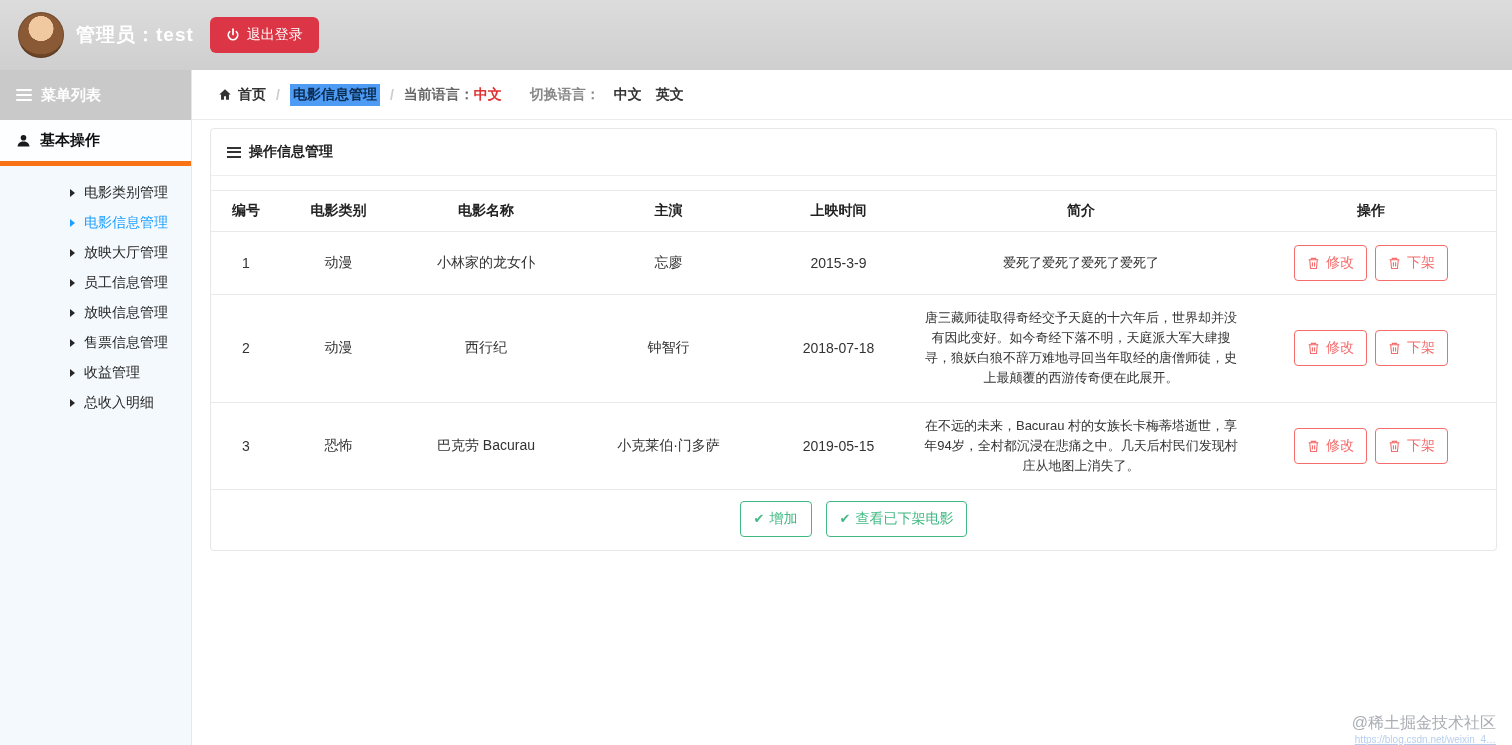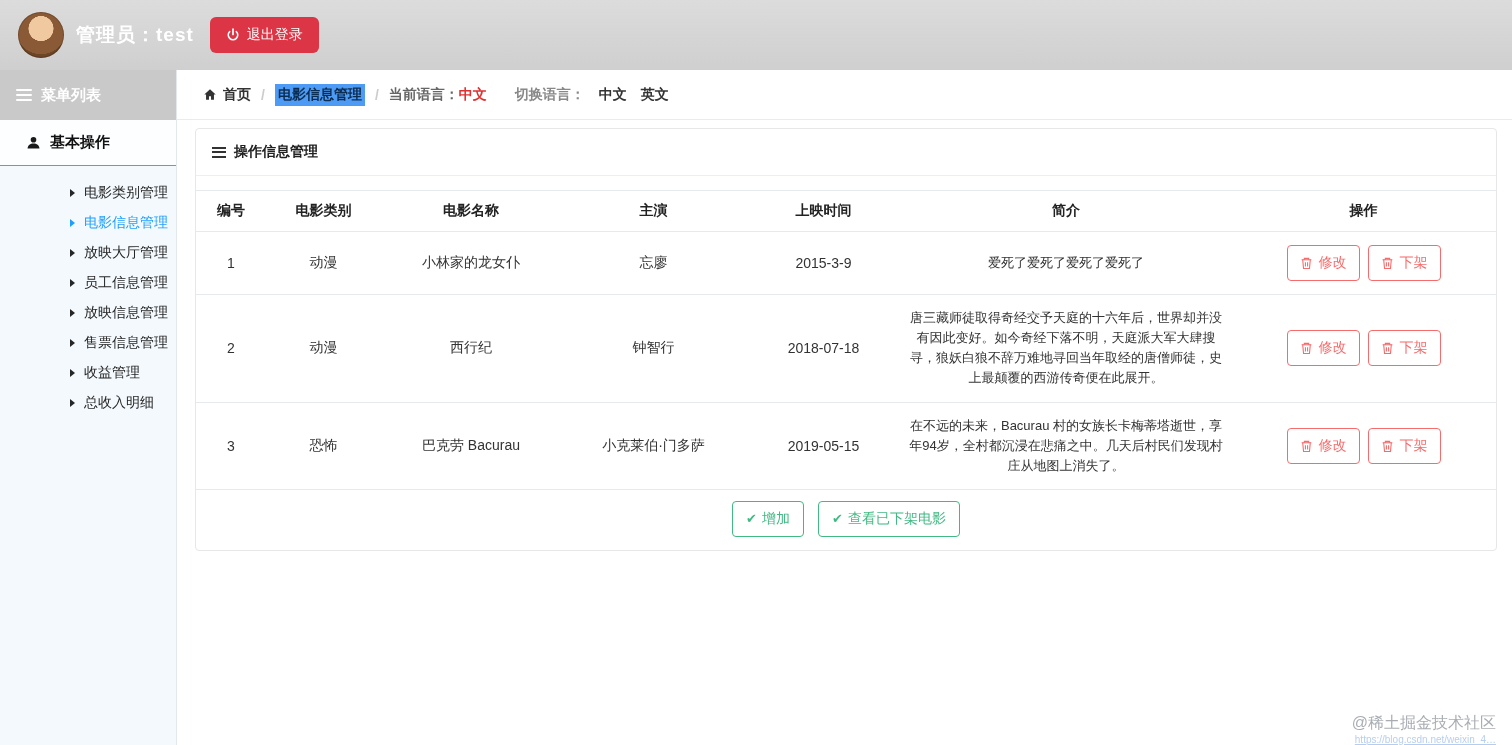--- a/index.html
+++ b/index.html
@@ -13,27 +13,27 @@
             box-shadow:inset 0 0 0 1px rgba(0,0,0,.18); }
   .admin { color:#fff; font-size:19px; font-weight:bold; letter-spacing:1px; margin-left:12px; }
   .logout { margin-left:16px; background:var(--danger,#dc3545); color:#fff; border:none; border-radius:6px;
             padding:9px 16px; font-size:14px; display:inline-flex; align-items:center; gap:7px; cursor:pointer;
             font-family:inherit; }
 
   
   .layout { display:flex; height:675px; }
 
   
-  .sidebar { width:177px; flex:none; background:#f4f9fd; border-right:1px solid #e4e8ec; }
+  .sidebar { width:192px; flex:none; background:#f4f9fd; border-right:1px solid #e4e8ec; }
   .menu-title { height:50px; background:#c9c9c9; color:#fff; display:flex; align-items:center; gap:9px;
                 padding-left:16px; font-size:15px; font-weight:bold; }
   .bars { display:inline-block; width:16px; }
   .bars i { display:block; height:2px; background:currentColor; margin:3px 0; border-radius:1px; }
-  .section { height:46px; background:#fdfeff; border-bottom:1px solid #f97316; display:flex; align-items:center;
-             gap:9px; padding-left:26px; font-weight:bold; font-size:15px; color:#111; cursor:pointer; }
+  .section { height:46px; background:#fdfeff; border-bottom:5px solid #f97316; display:flex; align-items:center;
+             gap:9px; padding-left:16px; font-weight:bold; font-size:15px; color:#111; cursor:pointer; }
   .menu { list-style:none; padding:12px 0;margin-left:44px; }
   .menu li { height:30px; display:flex; align-items:center; gap:9px; padding-left:26px; font-size:14px;
              color:#262626; cursor:pointer; }
   .menu li.active { color:var(--blue,#1E9FFF); }
   .tri { width:0; height:0; border-left:5px solid currentColor; border-top:4px solid transparent;
          border-bottom:4px solid transparent; flex:none; }
 
   
   .main { flex:1; display:flex; flex-direction:column; background:#fff; min-width:0; }
   .breadcrumb { height:50px; border-bottom:1px solid #ebebeb; display:flex; align-items:center;

